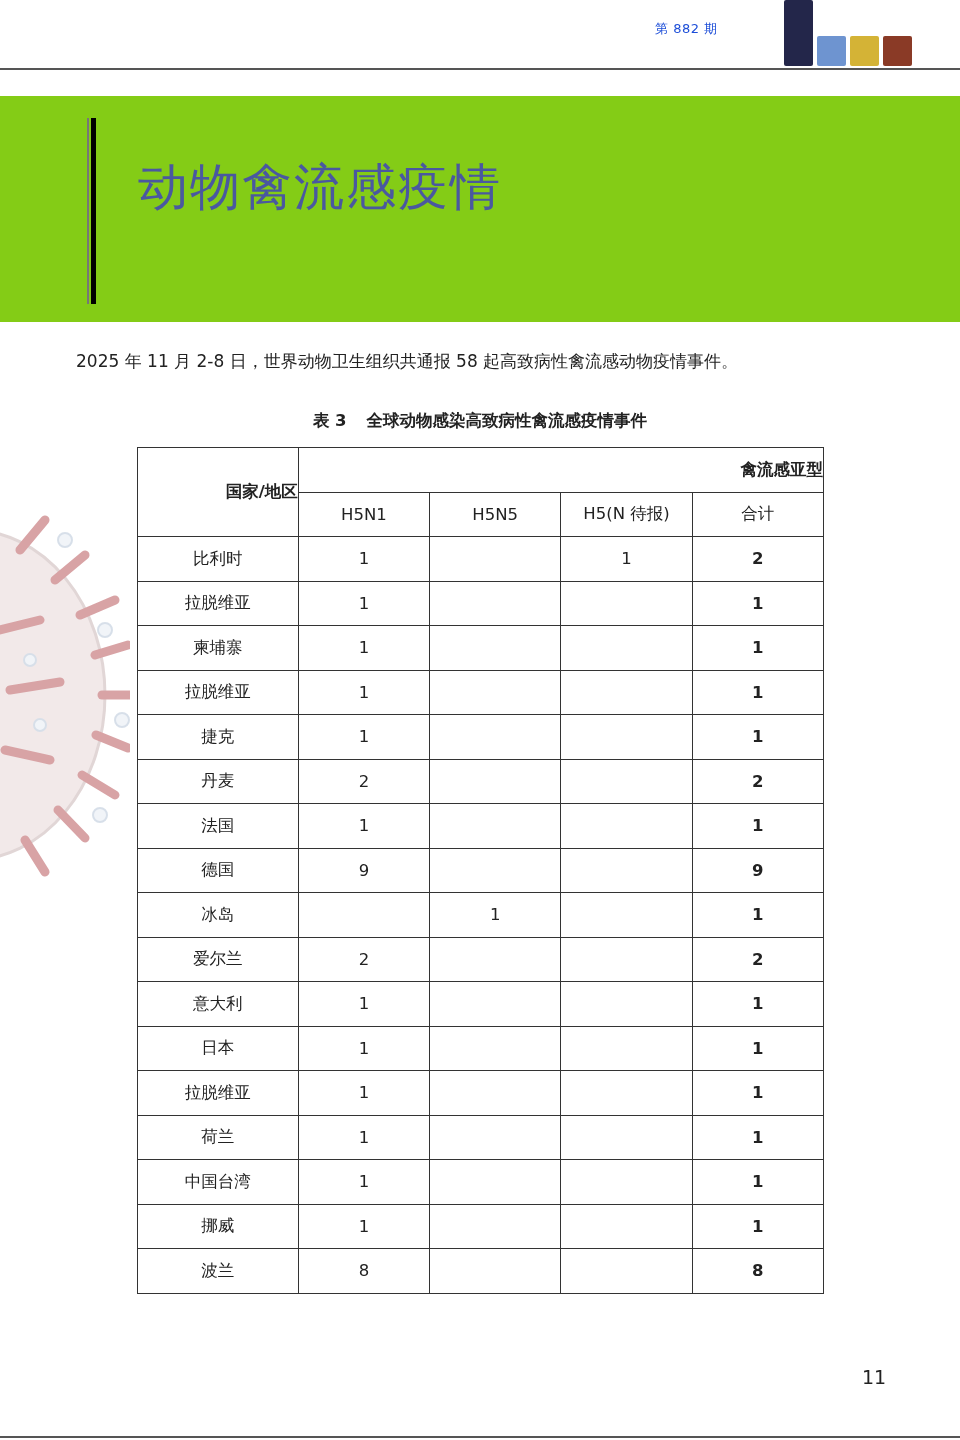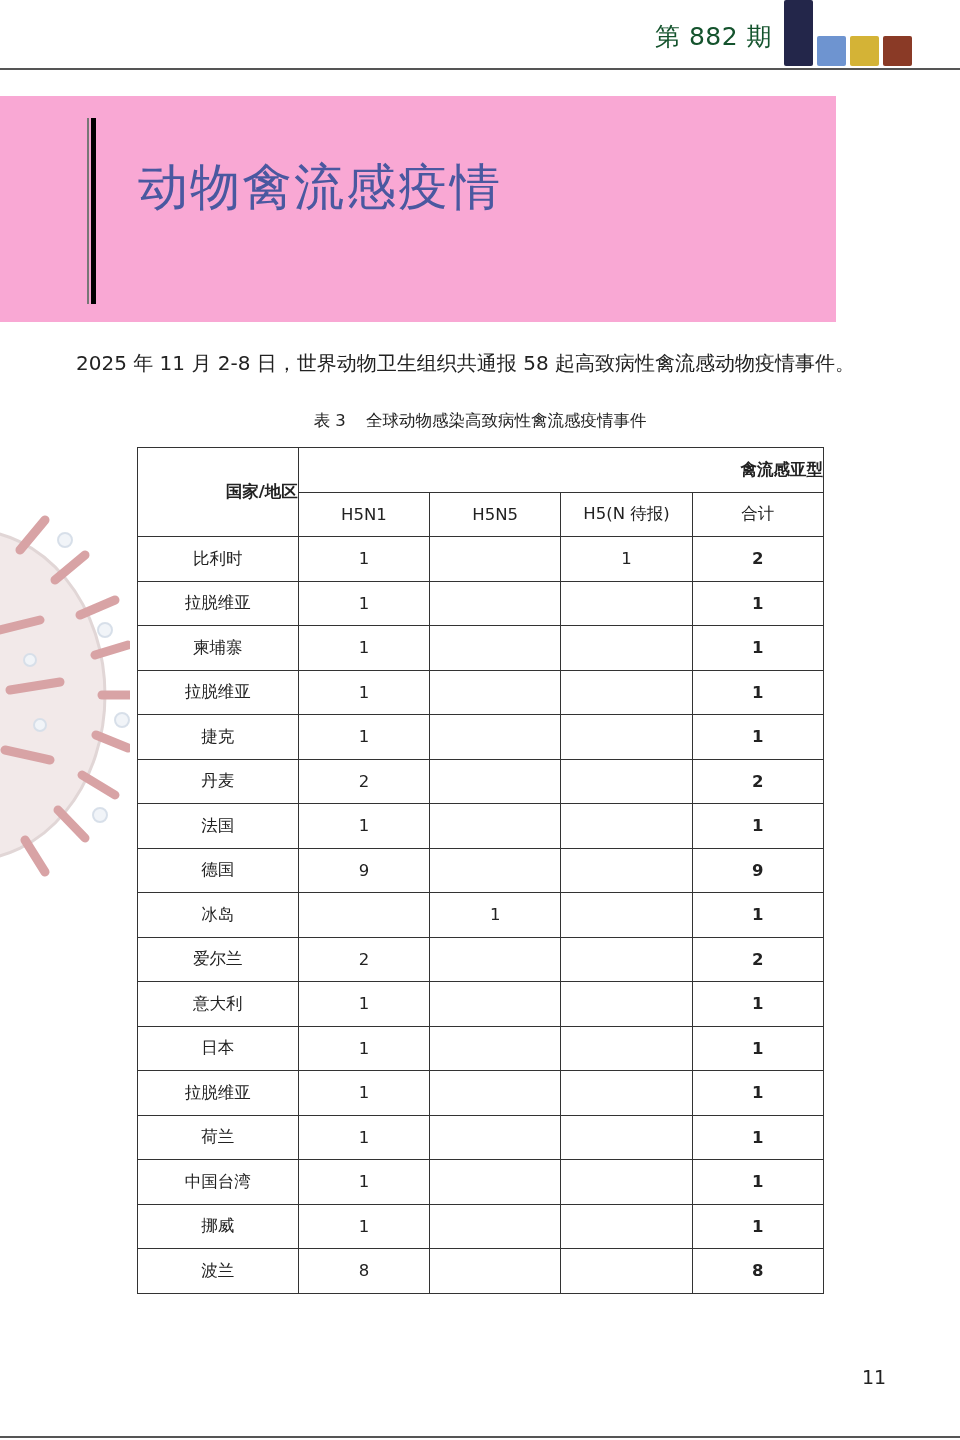--- a/index.html
+++ b/index.html
@@ -1,34 +1,34 @@
 <!DOCTYPE html>
 <html><head>
   <meta charset="utf-8">
   <style>
     html, body { margin: 0; padding: 0; background: #ffffff; }
     body { width: 960px; height: 1440px; position: relative; overflow: hidden;
            font-family: "DejaVu Sans", "Liberation Sans", sans-serif; color: #222; }
 
-    .issue { position: absolute; left: 655px; top: 20px; font-size: 25px; color: #14532d; letter-spacing: 0.5px; }
+    .issue { position: absolute; left: 655px; top: 20px; font-size: 13px; color: #1d4ed8; letter-spacing: 0.5px; }
     .blocks { position: absolute; left: 784px; top: 0; height: 66px; width: 130px; }
     .blk { position: absolute; bottom: 0; border-radius: 2px; }
     .blk.b1 { left: 0; width: 29px; height: 66px; background: #23264a; }
     .blk.b2 { left: 33px; width: 29px; height: 30px; background: #6e94d0; }
     .blk.b3 { left: 66px; width: 29px; height: 30px; background: #d4b336; }
     .blk.b4 { left: 99px; width: 29px; height: 30px; background: #8a3a26; }
     .top-rule { position: absolute; left: 0; top: 68px; width: 960px; height: 2px; background: #555; }
 
-    .banner { position: absolute; left: 0; top: 96px; width: 836px; height: 226px; background: #f9a8d4; }
+    .banner { position: absolute; left: 0; top: 96px; width: 960px; height: 226px; background: #84cc16; }
     .banner .bar-thin { position: absolute; left: 87px; top: 22px; width: 2px; height: 186px; background: #777; }
     .banner .bar-thick { position: absolute; left: 91px; top: 22px; width: 5px; height: 186px; background: #000; }
     .banner .title { position: absolute; left: 138px; top: 58px; font-size: 50px; color: #4a58a0; letter-spacing: 2px; }
 
-    .intro { position: absolute; left: 76px; top: 350px; font-size: 20px; color: #222; }
-    .caption { position: absolute; left: 0; width: 960px; top: 410px; text-align: center; font-size: 16.5px; color: #222; }
+    .intro { position: absolute; left: 76px; top: 350px; font-size: 17px; color: #222; }
+    .caption { position: absolute; left: 0; width: 960px; top: 410px; text-align: center; font-size: 16.5px; color: #222; font-weight: bold; }
     .caption span.gap { display: inline-block; width: 20px; }
 
     .virus { position: absolute; left: -140px; top: 510px; width: 270px; height: 370px; opacity: 0.55; }
 
     table.data { position: absolute; left: 137px; top: 447px; border-collapse: collapse; width: 687px; }
     table.data td, table.data th { border: 1.5px solid #333; text-align: center; font-size: 16.5px; color: #222; padding: 0; height: 43.5px; font-weight: normal; }
     table.data th.hd { font-weight: bold; text-align: right; }
     table.data td.total { font-weight: bold; }
     col.c0 { width: 161px; } col.c1, col.c2, col.c3, col.c4 { width: 131.5px; }
 

